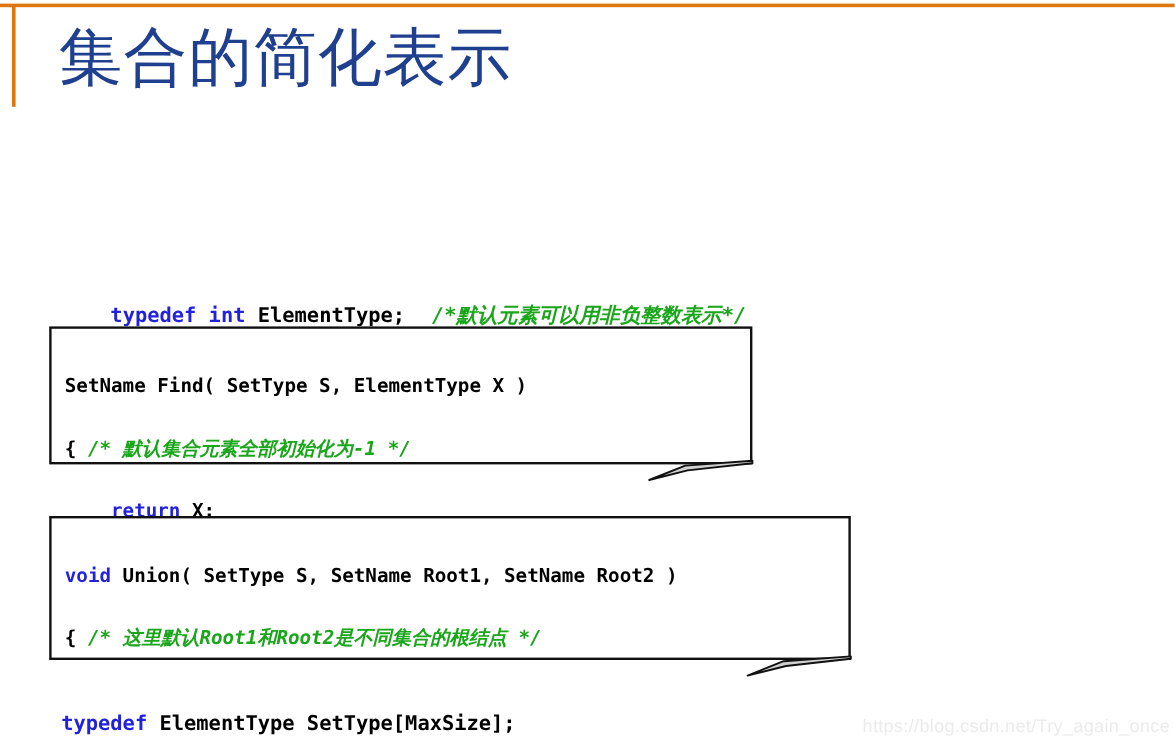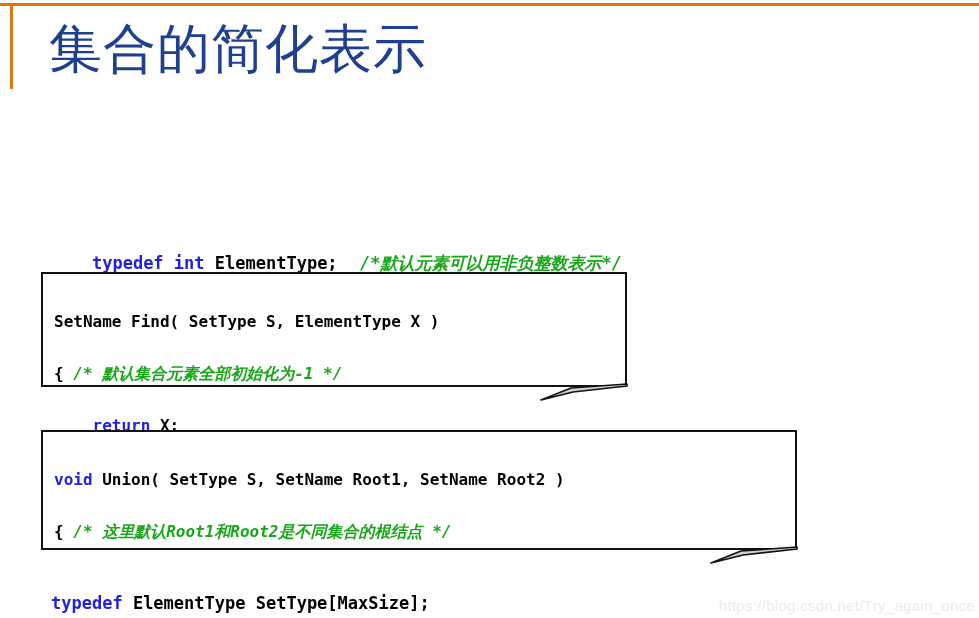--- a/index.html
+++ b/index.html
@@ -88,21 +88,21 @@
     position: absolute;
     right: -2px;
     bottom: -16px;
     width: 86px;
     height: 18px;
     overflow: visible;
     pointer-events: none;
   }
 
   #code-box-find  { left: 41px; top: 272px;  width: 586px;  height: 115px; }
-  #code-box-union { left: 41px; top: 430px;  width: 756px;  height: 120px; }
+  #code-box-union { left: 41px; top: 430px;  width: 668px;  height: 120px; }
 
   
   #watermark {
     position: absolute;
     right: 4px;
     bottom: 4px;
     font-family: "Liberation Sans", sans-serif;
     font-size: 15px;
     color: #ebebeb;
     letter-spacing: 0.3px;

